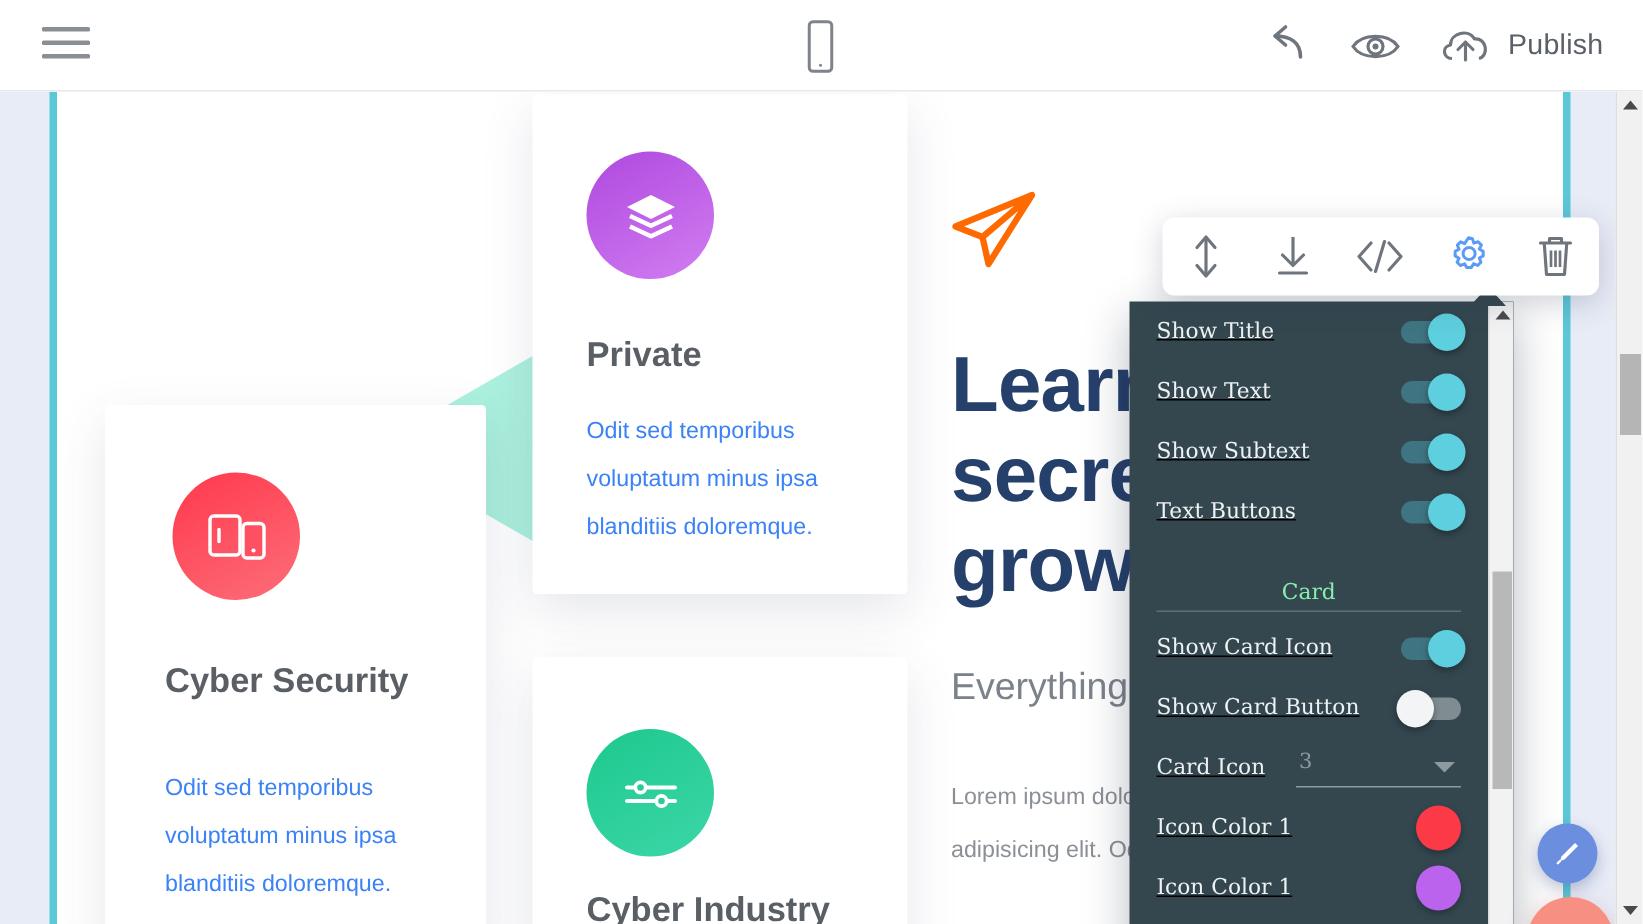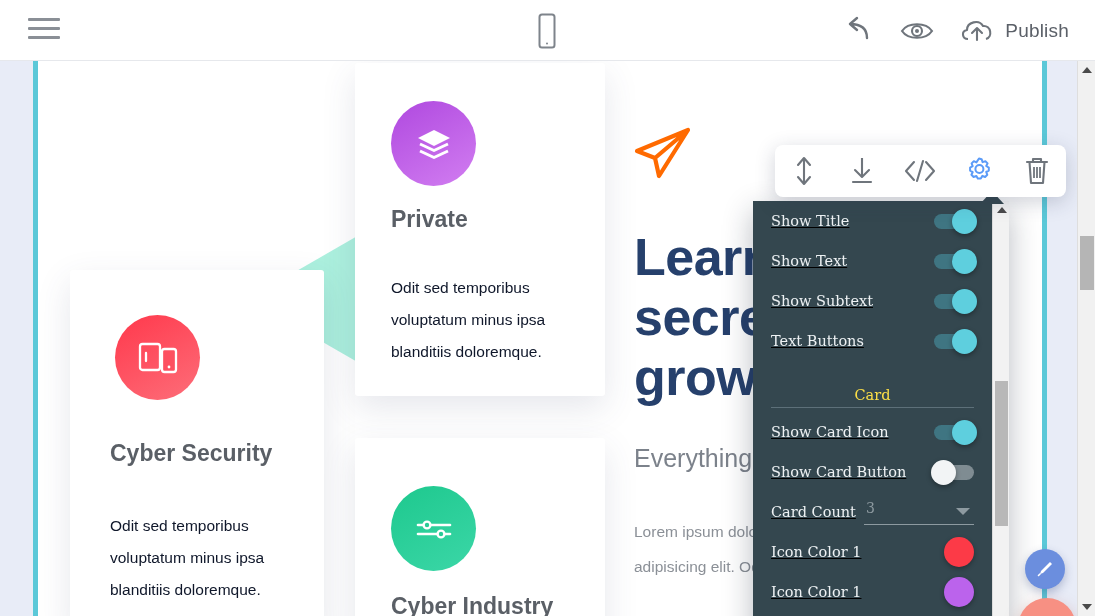--- a/index.html
+++ b/index.html
@@ -108,21 +108,21 @@
   .ci-purple { background: linear-gradient(150deg, #b14be0 5%, #d07bf0 95%); }
   .ci-green  { background: linear-gradient(150deg, #1fc98f 5%, #3ad6a6 95%); }
 
   .card-title {
     position: absolute;
     font-size: 23px; font-weight: bold; color: #5a5f66;
     white-space: nowrap;
   }
   .card-text {
     position: absolute;
-    font-size: 15.5px; color: #0f172a; line-height: 32px;
+    font-size: 15.5px; color: #3b82f6; line-height: 32px;
     width: 190px;
   }
 
   
   .plane {
     position: absolute; left: 596px; top: 66px;
     width: 58px; height: 54px;
   }
   .hero-h1 {
     position: absolute; left: 596px; top: 166px;
@@ -184,21 +184,21 @@
   .srow-label {
     font-family: "DejaVu Serif", serif;
     font-size: 14.5px; color: #eef2f4; white-space: nowrap;
   }
   .section-head {
     height: 46px; display: flex; align-items: flex-end;
     justify-content: center; padding-bottom: 4px;
   }
   .section-head span {
     font-family: "DejaVu Serif", serif;
-    font-size: 14.5px; color: #fde047;
+    font-size: 14.5px; color: #86efac;
   }
   .divider { height: 1px; background: #5d7079; margin-bottom: 4px; }
 
   
   .toggle {
     position: relative; width: 40px; height: 15px;
     border-radius: 8px; cursor: pointer;
   }
   .toggle.on  { background: #3f7582; }
   .toggle.off { background: #7f8c92; }
@@ -357,21 +357,21 @@
     </div>
 
     <div class="card card-private">
       <div class="ci ci-purple" style="left:36px; top:38px;">
         <svg width="38" height="34" viewBox="0 0 38 34">
           <path d="M19 3 L35 11 L19 19 L3 11 Z" fill="#fff"></path>
           <path d="M5 17 L19 23.5 L33 17" fill="none" stroke="#fff" stroke-width="3" stroke-linejoin="round"></path>
           <path d="M5 24 L19 30.5 L33 24" fill="none" stroke="#fff" stroke-width="3" stroke-linejoin="round"></path>
         </svg>
       </div>
-      <div class="card-title" style="left:36px; top:143px;">Private</div>
+      <div class="card-title" style="left:36px; top:160px;">Private</div>
       <div class="card-text" style="left:36px; top:209px;">Odit sed temporibus voluptatum minus ipsa blanditiis doloremque.</div>
     </div>
 
     <div class="card card-industry">
       <div class="ci ci-green" style="left:36px; top:48px;">
         <svg width="40" height="30" viewBox="0 0 40 30">
           <line x1="4" y1="11" x2="36" y2="11" stroke="#fff" stroke-width="2.6" stroke-linecap="round"></line>
           <line x1="4" y1="20" x2="36" y2="20" stroke="#fff" stroke-width="2.6" stroke-linecap="round"></line>
           <circle cx="13" cy="11" r="3.4" fill="#2acb96" stroke="#fff" stroke-width="2.4"></circle>
           <circle cx="27" cy="20" r="3.4" fill="#2acb96" stroke="#fff" stroke-width="2.4"></circle>
@@ -480,21 +480,21 @@
       </div>
 
       <div class="srow">
         <span class="srow-label">Show Card Button</span>
         <span class="toggle off">
           <span class="knob"></span>
         </span>
       </div>
 
       <div class="srow">
-        <span class="srow-label">Card Count</span>
+        <span class="srow-label">Card Icon</span>
         <span class="cc-field">
           <span class="cc-value">3</span>
           <span class="cc-caret"></span>
         </span>
       </div>
 
       <div class="srow">
         <span class="srow-label">Icon Color 1</span>
         <span class="swatch" style="background:#fc3a47"></span>
       </div>

